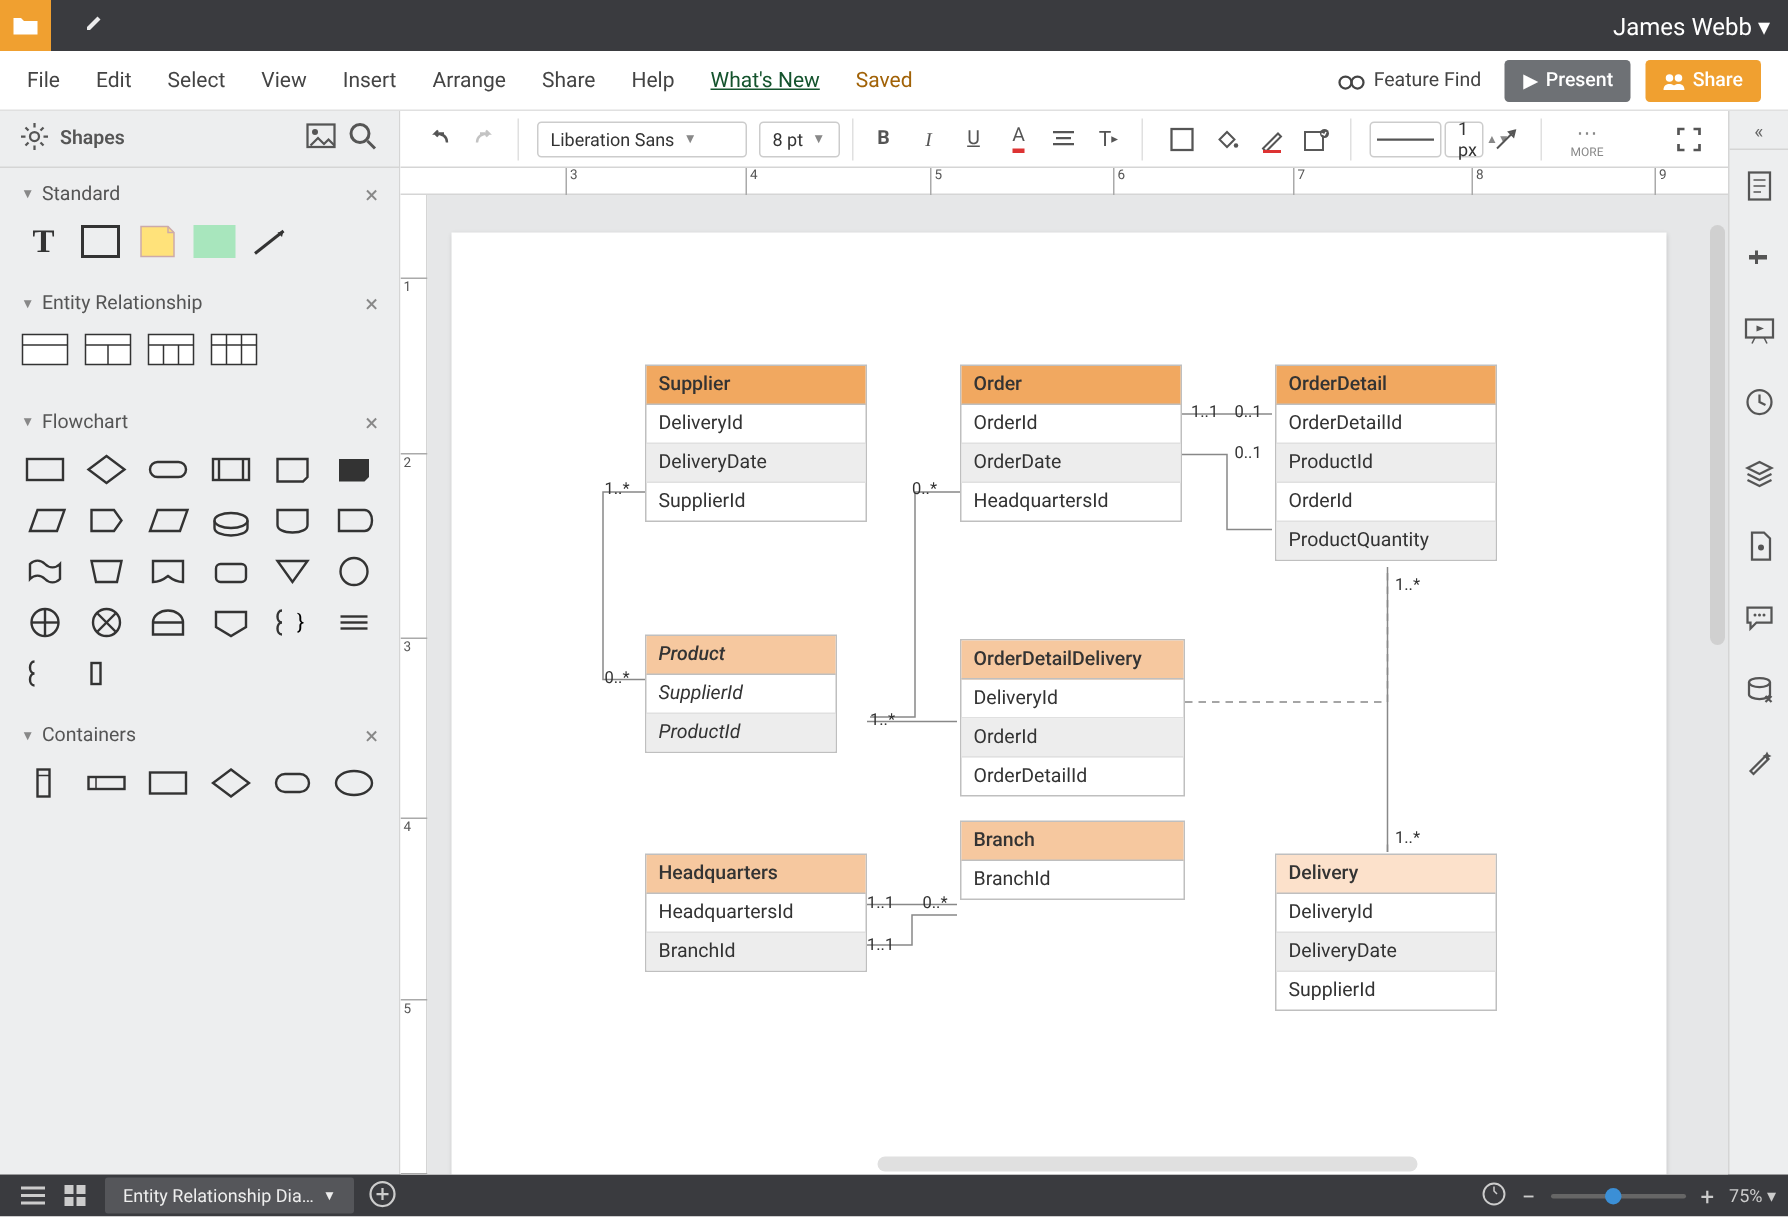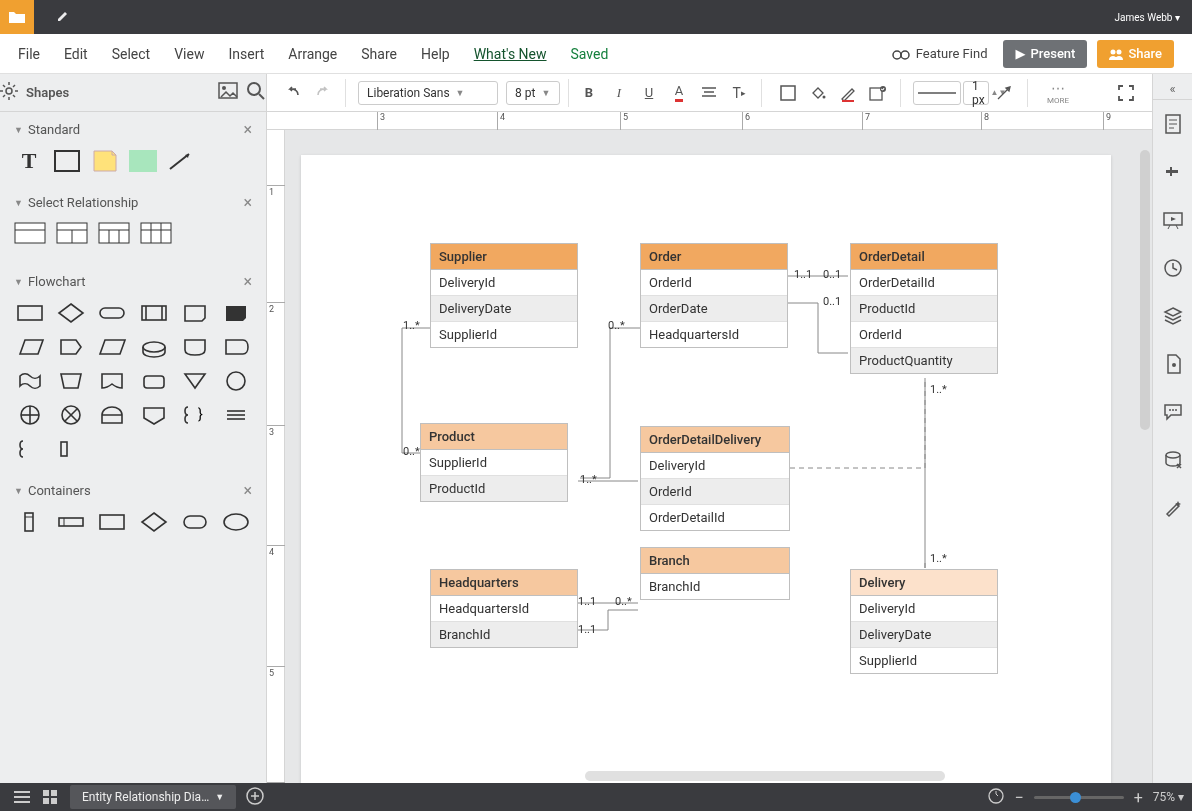--- a/index.html
+++ b/index.html
@@ -1,38 +1,38 @@
 <!DOCTYPE html>
 <html><head>
 <meta charset="utf-8">
 <style>
 *{box-sizing:border-box;margin:0;padding:0;font-family:-apple-system,BlinkMacSystemFont,"Segoe UI",Roboto,Helvetica,Arial,sans-serif}
 body{width:1192px;height:811px;overflow:hidden;background:#fff;display:flex;flex-direction:column;font-size:13px;color:#333}
 .titlebar{background:#3a3b3f;color:#fff;height:34px;display:flex;align-items:center;padding:0 12px}
 .folder-icon{width:34px;height:34px;background:#f0a030;display:flex;align-items:center;justify-content:center;margin-left:-12px;margin-right:12px}
 .title-text{flex:1;font-size:14px;font-weight:500}
 .pencil{margin-left:10px;opacity:.9}
-.user{font-size:10px;cursor:pointer}
+.user{font-size:16px;cursor:pointer}
 .menubar{background:#fff;height:40px;display:flex;align-items:center;padding:0 18px;border-bottom:1px solid #e0e0e0}
 .menubar .mi{margin-right:24px;cursor:pointer;color:#444;font-size:14px}
 .menubar .whatsnew{color:#14532d;text-decoration:underline}
-.menubar .saved{color:#15803d}
+.menubar .saved{color:#a16207}
 .menubar .spacer{flex:1}
 .feature-find{display:flex;align-items:center;gap:6px;margin-right:16px;color:#444;cursor:pointer}
 .btn{height:28px;padding:0 12px;border-radius:3px;display:flex;align-items:center;gap:5px;cursor:pointer;font-size:13px;font-weight:500}
 .btn-present{background:#6e7175;color:#fff;margin-right:10px}
 .btn-share{background:#f0a030;color:#fff}
 .toolbar{height:38px;display:flex;align-items:center;padding:0 12px;border-bottom:1px solid #d5d5d5;background:#fff;gap:8px}
 .tb-btn{width:28px;height:28px;display:flex;align-items:center;justify-content:center;cursor:pointer;color:#555}
 .tb-group{display:flex;align-items:center;gap:2px;border-right:1px solid #e0e0e0;padding-right:8px;margin-right:4px}
 .sel{border:1px solid #ccc;border-radius:3px;height:24px;padding:0 8px;display:flex;align-items:center;font-size:12px;background:#fff;cursor:pointer}
 .sel .caret{margin-left:6px;font-size:9px;color:#888}
 .body{flex:1;display:flex;overflow:hidden}
 .leftpanel{width:267px;background:#edeeef;border-right:1px solid #d5d5d5;display:flex;flex-direction:column;overflow:hidden}
-.shapes-header{height:38px;display:flex;align-items:center;padding:0 0;border-bottom:1px solid #d5d5d5;gap:8px;font-weight:600;color:#555}
+.shapes-header{height:38px;display:flex;align-items:center;padding:0 14px;border-bottom:1px solid #d5d5d5;gap:8px;font-weight:600;color:#555}
 .shapes-header .spacer{flex:1}
 .leftscroll{flex:1;overflow-y:auto}
 .section-head{padding:8px 14px;display:flex;align-items:center;color:#555;font-size:13px;cursor:pointer}
 .section-head .tri{font-size:9px;margin-right:5px;color:#888}
 .section-head .spacer{flex:1}
 .section-head .x{color:#888;font-size:16px;cursor:pointer}
 .palette{padding:2px 14px 12px;display:flex;flex-wrap:wrap;gap:8px}
 .palette .shp{width:30px;height:24px;display:flex;align-items:center;justify-content:center}
 .flowgrid{padding:2px 14px 12px;display:grid;grid-template-columns:repeat(6,1fr);gap:10px}
 .flowgrid .cell{height:24px;display:flex;align-items:center;justify-content:center}
@@ -177,21 +177,21 @@
         <div class="shp">
             <svg width="28" height="22">
               <path d="M3 19L22 4" stroke="#333" stroke-width="2"></path>
               <path d="M22 4l-4 1 3 3z" fill="#333"></path>
             </svg>
           </div>
       </div>
 
       <div class="section-head">
           <span class="tri">▼</span>
-          <span>Select Relationship</span>
+          <span>Entity Relationship</span>
           <div class="spacer"></div>
           <span class="x">×</span>
         </div>
       <div class="er-grid">
         <div class="er-row">
           <svg width="32" height="22">
               <rect x="1" y="1" width="30" height="20" fill="#fff" stroke="#333"></rect>
               <line x1="1" y1="8" x2="31" y2="8" stroke="#333"></line>
             </svg>
           <svg width="32" height="22">
@@ -547,21 +547,21 @@
               <div class="erow">OrderDate</div>
               <div class="erow">HeadquartersId</div>
             </div>
             <div class="entity" style="--hc: #f1a860; left: 565px; top: 113px; width: 148px;">
               <div class="ehead">OrderDetail</div>
               <div class="erow">OrderDetailId</div>
               <div class="erow">ProductId</div>
               <div class="erow">OrderId</div>
               <div class="erow">ProductQuantity</div>
             </div>
-            <div class="entity" style="--hc: #f6c89f; left: 135px; top: 293px; width: 148px;">
+            <div class="entity" style="--hc: #f6c89f; left: 145px; top: 293px; width: 128px; font-style: italic;">
               <div class="ehead">Product</div>
               <div class="erow">SupplierId</div>
               <div class="erow">ProductId</div>
             </div>
             <div class="entity" style="--hc: #f6c89f; left: 355px; top: 296px; width: 150px;">
               <div class="ehead">OrderDetailDelivery</div>
               <div class="erow">DeliveryId</div>
               <div class="erow">OrderId</div>
               <div class="erow">OrderDetailId</div>
             </div>

